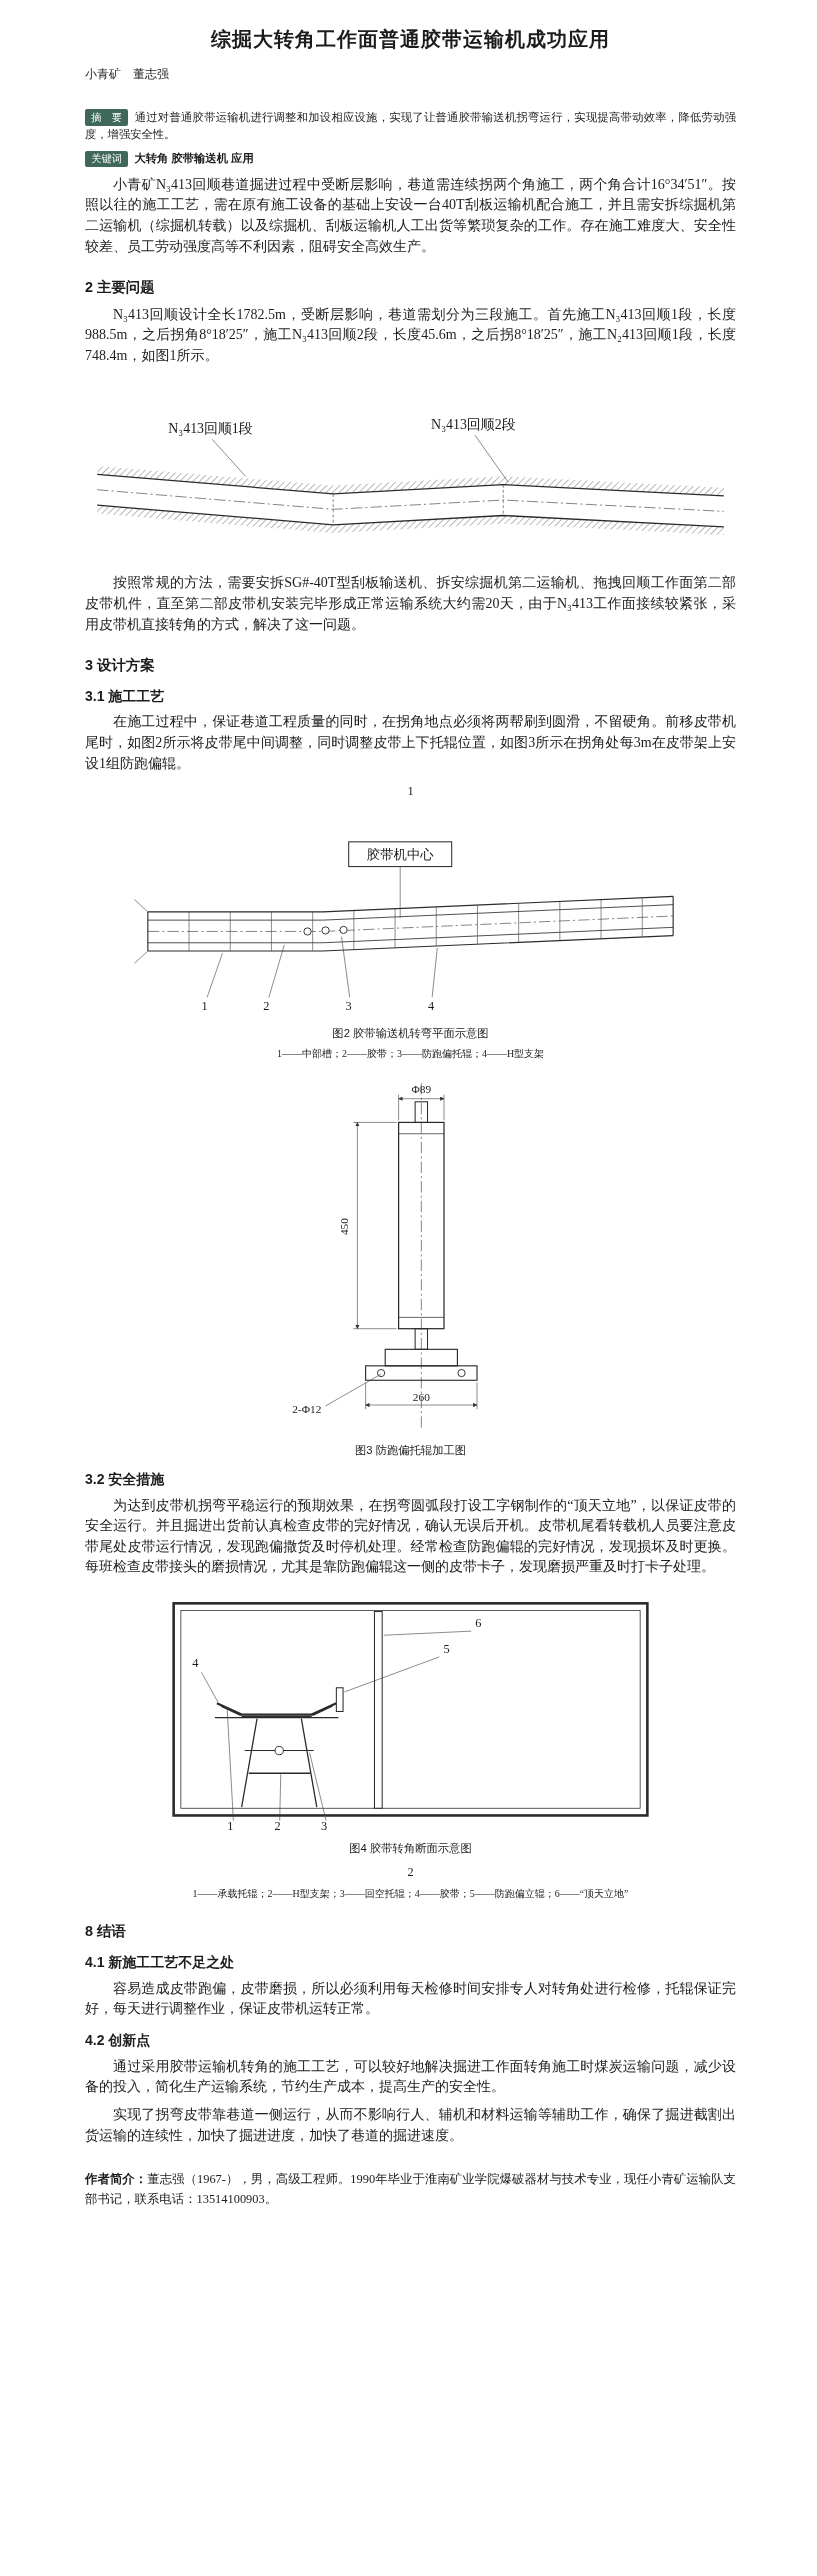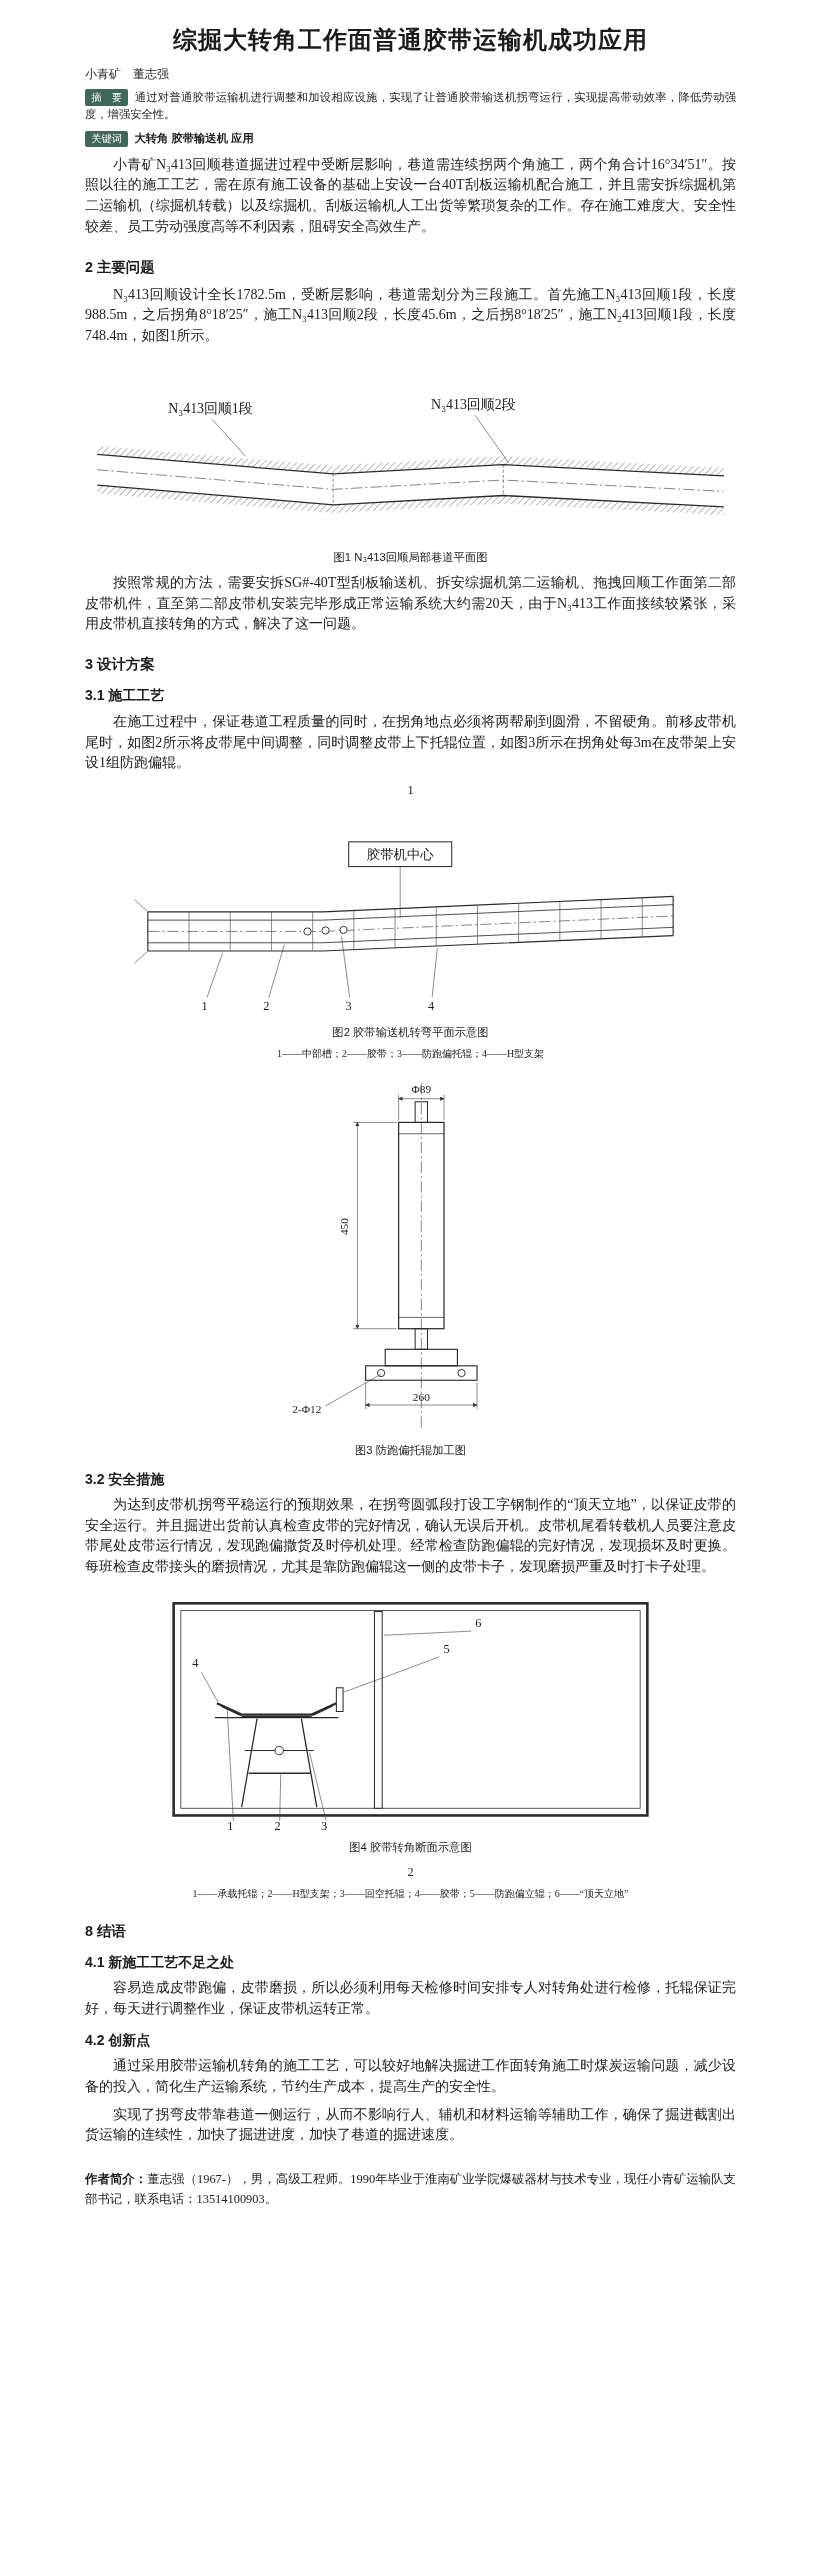--- a/index.html
+++ b/index.html
@@ -11,24 +11,24 @@
     background:#fff;
     color:#1c1c1c;
     font-family:"Liberation Serif","DejaVu Serif",serif;
     padding:21.6px 82px 0 85px;
     overflow:hidden;
   }
   .title {
     text-align:center;
     font-family:"Liberation Sans","DejaVu Sans",sans-serif;
     font-weight:700;
-    font-size:24px; line-height:35px; letter-spacing:1px;
+    font-size:20px; line-height:35px; letter-spacing:1px;
   }
   .authors { text-align:left; font-size:12px; margin-top:9.3px; color:#222; }
-  .abstract-row { margin-top:6px; font-size:11.3px; line-height:17.5px; text-align:justify; }
+  .abstract-row { margin-top:26px; font-size:11.3px; line-height:17.5px; text-align:justify; }
   .keywords-row { margin-top:6.2px; font-size:11.3px; line-height:17.5px; }
   .badge {
     display:inline-block;
     background:var(--badge-bg,#3f685a);
     color:#fff;
     font-family:"Liberation Sans","DejaVu Sans",sans-serif;
     font-size:10.3px; line-height:15.5px;
     padding:0.5px 6.2px; border-radius:2.1px;
     margin-right:6.2px;
   }
@@ -102,21 +102,20 @@
         <line class="thin" stroke-dasharray="6 4" x1="800" y1="166" x2="800" y2="226"></line>
       </g>
       <g>
         <text x="150" y="66" font-size="27">N₃413回顺1段</text>
         <line class="thin" x1="235" y1="78" x2="300" y2="150"></line>
         <text x="660" y="58" font-size="27">N₃413回顺2段</text>
         <line class="thin" x1="745" y1="70" x2="810" y2="162"></line>
       </g>
     </svg>
   </div>
-  <div class="fig-caption">图1  N₃413回顺局部巷道平面图</div>
 
   <p class="body">按照常规的方法，需要安拆SG#-40T型刮板输送机、拆安综掘机第二运输机、拖拽回顺工作面第二部皮带机件，直至第二部皮带机安装完毕形成正常运输系统大约需20天，由于N₃413工作面接续较紧张，采用皮带机直接转角的方式，解决了这一问题。</p>
 
   <h2 class="h-l1">3 设计方案</h2>
   <h3 class="h-l2">3.1  施工工艺</h3>
   <p class="body">在施工过程中，保证巷道工程质量的同时，在拐角地点必须将两帮刷到圆滑，不留硬角。前移皮带机尾时，如图2所示将皮带尾中间调整，同时调整皮带上下托辊位置，如图3所示在拐角处每3m在皮带架上安设1组防跑偏辊。</p>
 
   <div class="standalone-num">1</div>
 
   <div class="fig">

